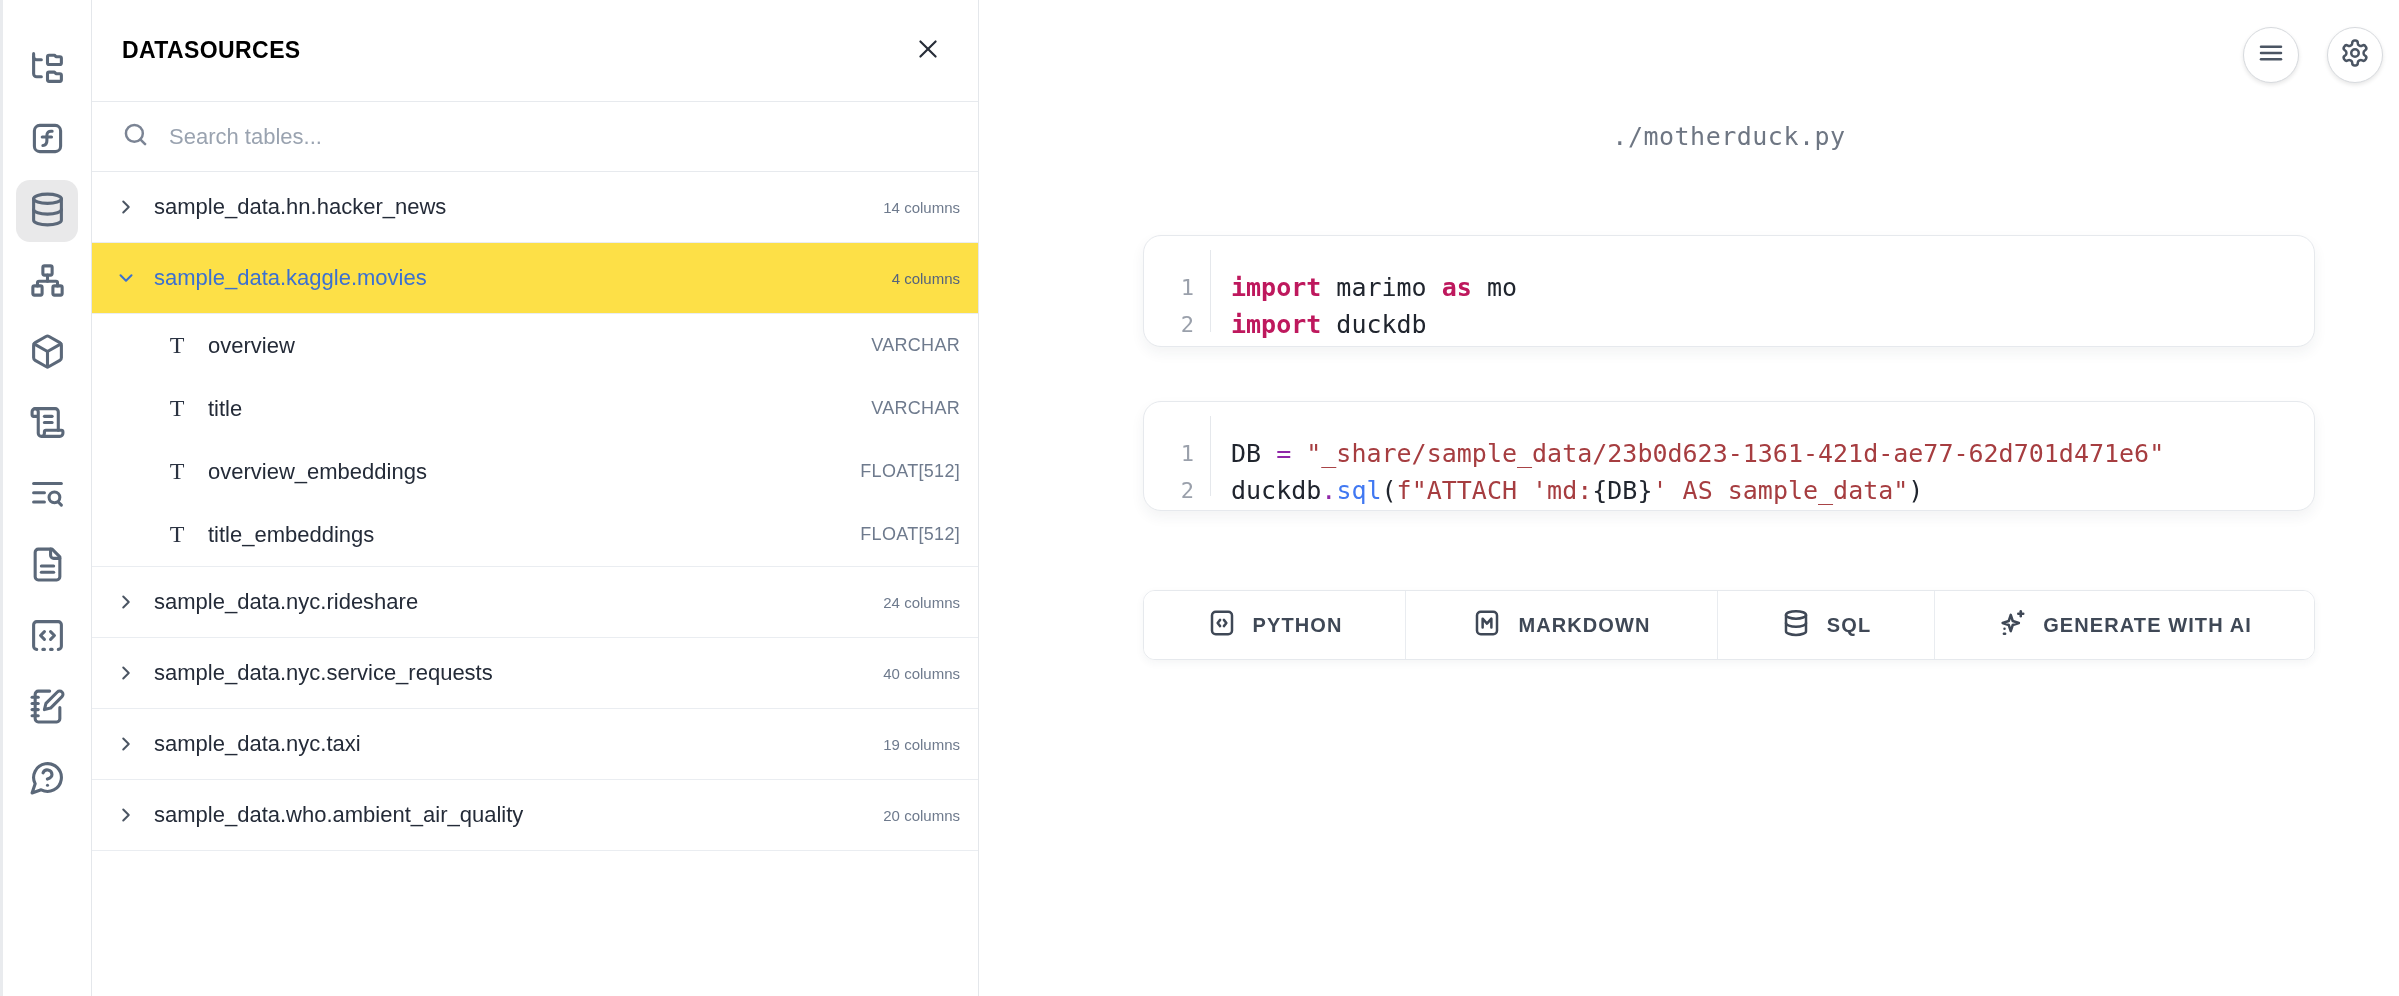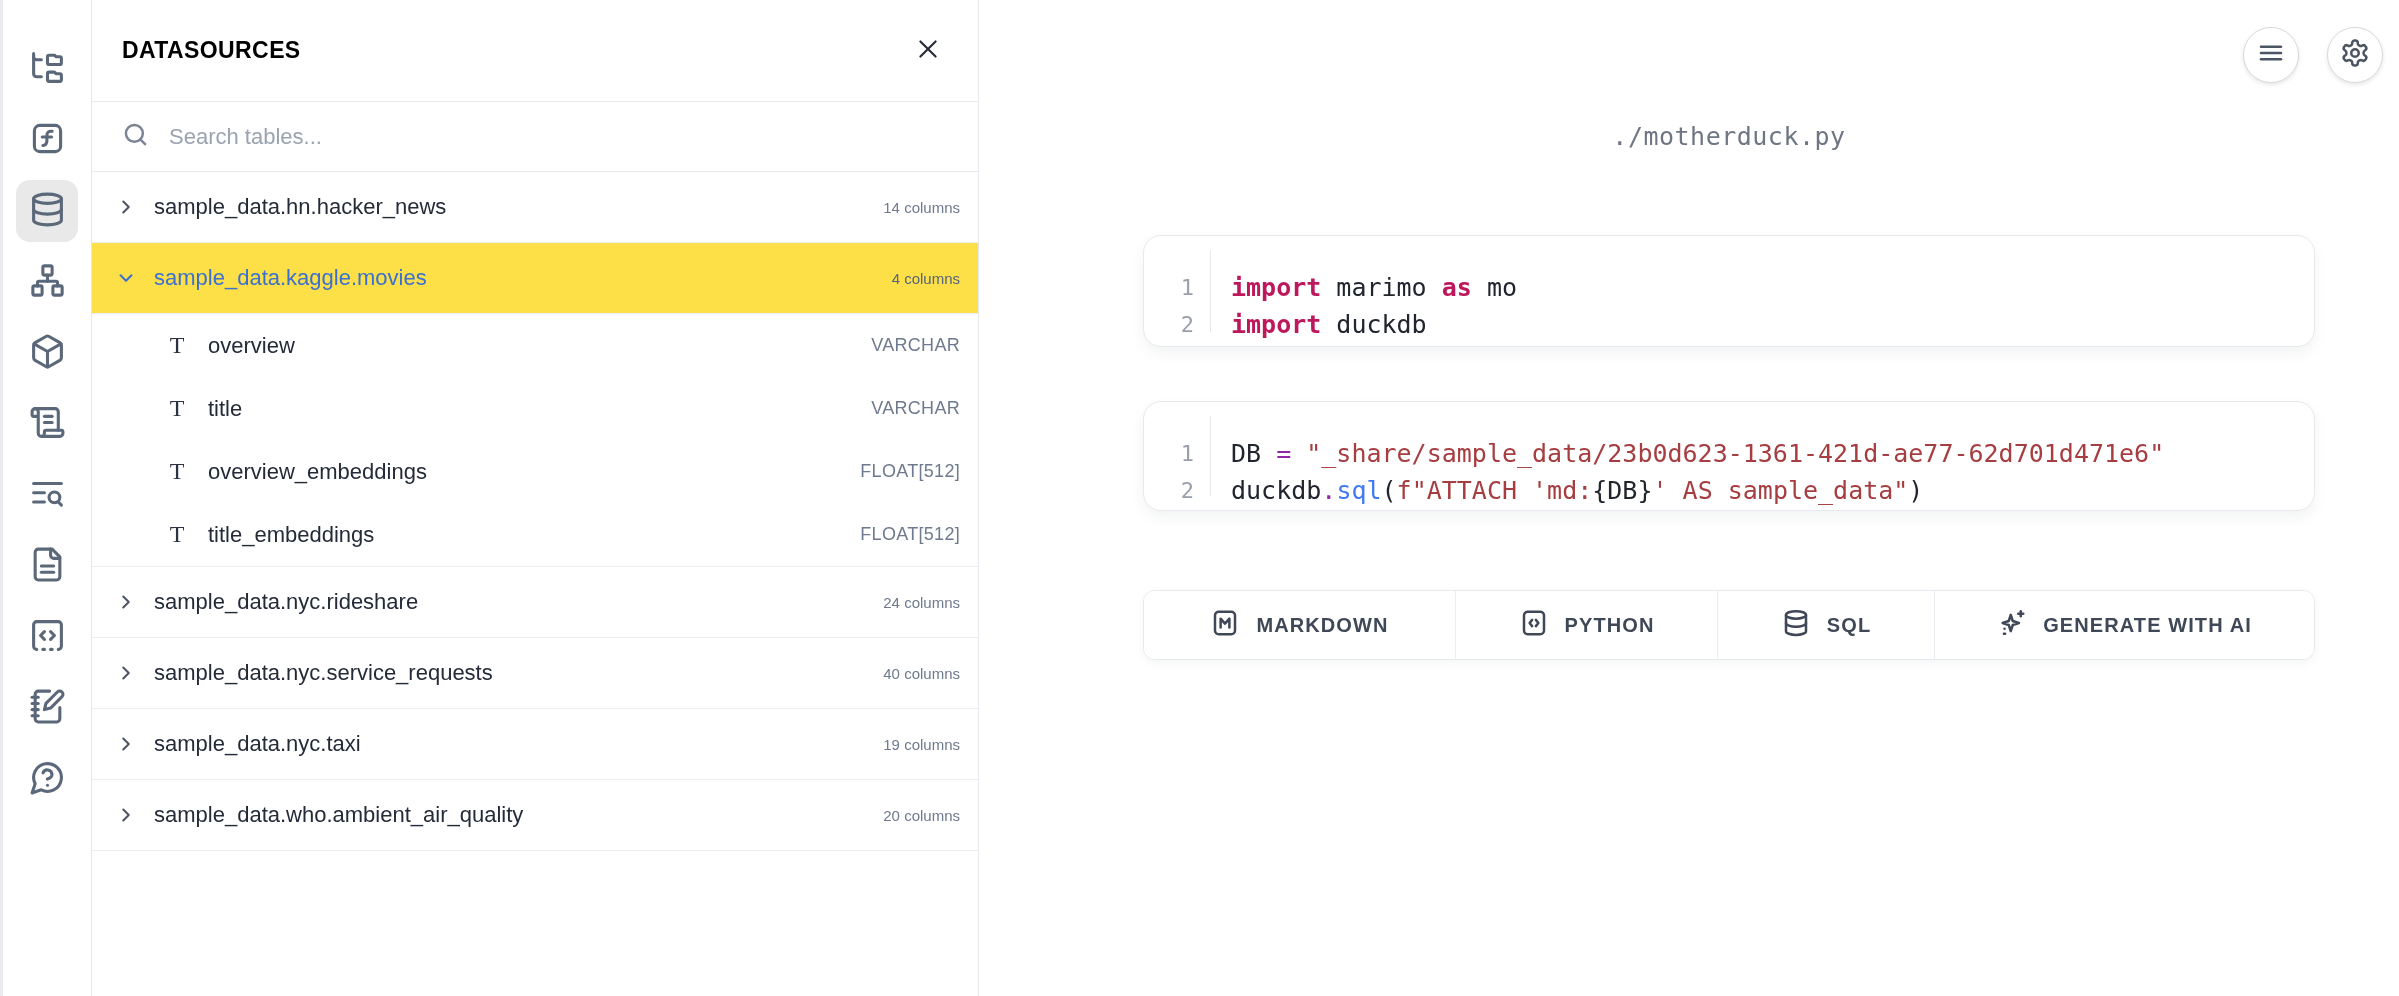--- a/index.html
+++ b/index.html
@@ -331,34 +331,34 @@
           <div class="ln">1</div>
           <div class="ln">2</div>
         </div>
         <div class="code">
           <div class="code-line"><span class="tk-v">DB </span><span class="tk-o">= </span><span class="tk-s">"_share/sample_data/23b0d623-1361-421d-ae77-62d701d471e6"</span></div>
           <div class="code-line"><span class="tk-v">duckdb</span><span class="tk-o">.</span><span class="tk-f">sql</span><span class="tk-v">(</span><span class="tk-s">f"ATTACH 'md:</span><span class="tk-v">{DB}</span><span class="tk-s">' AS sample_data"</span><span class="tk-v">)</span></div>
         </div>
       </div>
 
       <div class="add-row">
-        <div class="add-btn ab-2">
-          <span><svg viewBox="0 0 24 24">
-                <rect x="4" y="3" width="16" height="18" rx="3"></rect>
-                <path d="M8.5 15.5v-7l3.5 4 3.5-4v7"></path>
-              </svg></span>
-          <span class="add-label">MARKDOWN</span>
-        </div>
         <div class="add-btn ab-1">
           <span><svg viewBox="0 0 24 24">
                 <rect x="4" y="3" width="16" height="18" rx="3"></rect>
                 <path d="m10.5 9.5-2 2.5 2 2.5"></path>
                 <path d="m13.5 9.5 2 2.5-2 2.5"></path>
               </svg></span>
           <span class="add-label">PYTHON</span>
+        </div>
+        <div class="add-btn ab-2">
+          <span><svg viewBox="0 0 24 24">
+                <rect x="4" y="3" width="16" height="18" rx="3"></rect>
+                <path d="M8.5 15.5v-7l3.5 4 3.5-4v7"></path>
+              </svg></span>
+          <span class="add-label">MARKDOWN</span>
         </div>
         <div class="add-btn ab-3">
           <span><svg viewBox="0 0 24 24">
                 <ellipse cx="12" cy="5.5" rx="8" ry="3"></ellipse>
                 <path d="M4 5.5v13a8 3 0 0 0 16 0v-13"></path>
                 <path d="M4 12a8 3 0 0 0 16 0"></path>
               </svg></span>
           <span class="add-label">SQL</span>
         </div>
         <div class="add-btn ab-4">

